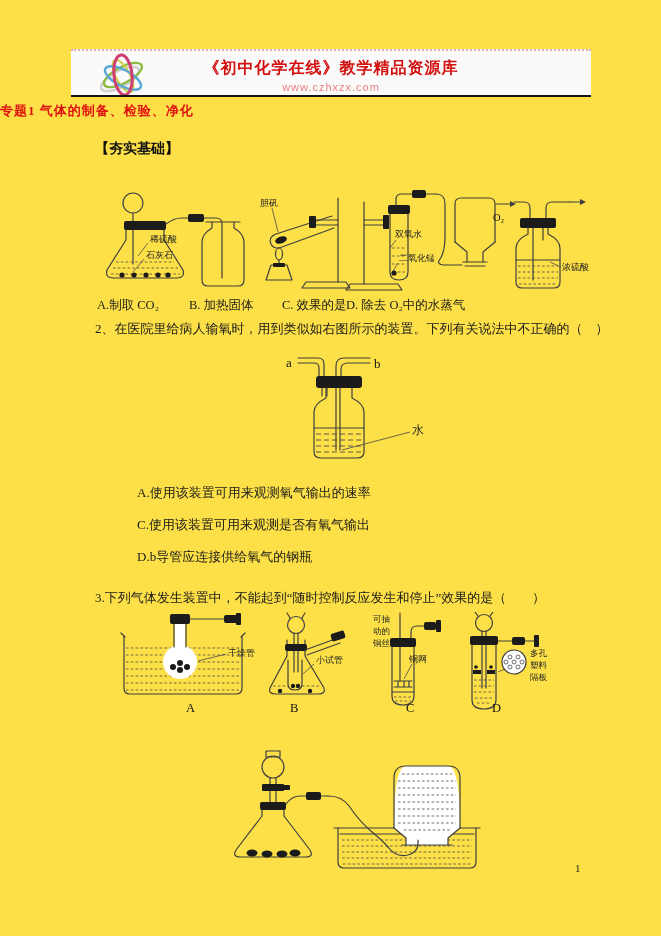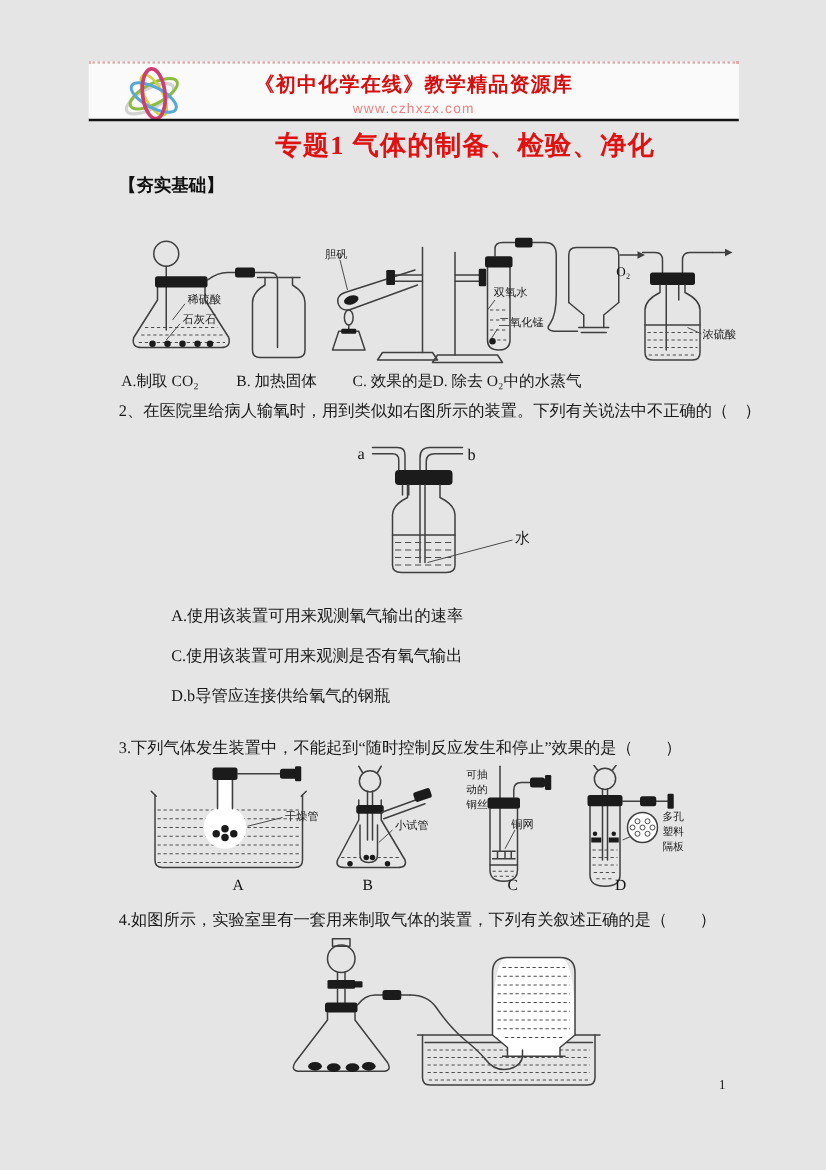--- a/index.html
+++ b/index.html
@@ -1,30 +1,30 @@
 <!DOCTYPE html>
 <html><head>
 <meta charset="utf-8">
 <style>
   * { margin:0; padding:0; box-sizing:border-box; }
   html,body { background:#ffffff; }
   body { font-family:"Liberation Sans", sans-serif; }
-  .page { position:relative; width:661px; height:936px; background:#e5e5e5; overflow:hidden; }
+  .page { position:relative; width:661px; height:936px; background:#fde047; overflow:hidden; }
 
   .header-band { position:absolute; left:71px; top:49px; width:520px; height:47px;
                  background:#fbfafa; border-top:2px dotted #e3abab; }
   .logo-wrap { position:absolute; left:16px; top:2px; width:70px; height:44px; }
   .header-center { position:absolute; left:0; top:0; width:100%; text-align:center; }
   .site-title { margin-top:7px; font-size:16px; font-weight:bold; color:#d30f0f;
                 font-family:"Liberation Serif", serif; letter-spacing:1px; }
   .site-url { font-size:11px; color:#ec7f7f; margin-top:2px; letter-spacing:1px; }
   .header-rule { position:absolute; left:71px; top:95px; width:520px; border-top:2px solid #141414; }
 
-  .doc-title { position:absolute; left:0; top:102px; width:524px; text-align:right;
-               font-size:21px; font-weight:bold; color:#e01111;
+  .doc-title { position:absolute; left:0; top:102px; width:524px; text-align:left;
+               font-size:13px; font-weight:bold; color:#e01111;
                font-family:"Liberation Serif", serif; letter-spacing:1px; }
 
   .section-heading { position:absolute; left:95px; top:140px; font-size:14px; font-weight:bold;
                      color:#111; font-family:"Liberation Serif", serif; }
 
   .q-text { position:absolute; left:95px; font-size:13px; color:#1a1a1a;
             font-family:"Liberation Serif", serif; white-space:nowrap; }
   .opt { position:absolute; font-size:12.5px; color:#1a1a1a; font-family:"Liberation Serif", serif;
          white-space:nowrap; }
   .q2-options { position:absolute; left:97px; top:482px; font-size:13px; color:#1a1a1a;
@@ -305,21 +305,20 @@
           <circle class="thn" cx="400" cy="55" r="2"></circle>
         <circle class="thn" cx="408" cy="55" r="2"></circle>
         <text class="albl8" x="420" y="44">多孔</text>
         <text class="albl8" x="420" y="56">塑料</text>
         <text class="albl8" x="420" y="68">隔板</text>
         <text class="ltr" x="382" y="100">D</text>
       </g>
     </svg>
   </div>
 
-  <div class="q-text" style="top:727px">4.如图所示，实验室里有一套用来制取气体的装置，下列有关叙述正确的是（　　）</div>
 
   <div class="fig" style="left:222px; top:750px;">
     <svg width="265" height="124" viewBox="0 0 265 124">
       <g>
         <rect class="ln" x="44" y="1" width="14" height="6"></rect>
         <circle class="ln" cx="51" cy="17" r="11"></circle>
         <line class="ln" x1="48" y1="28" x2="48" y2="34"></line>
         <line class="ln" x1="54" y1="28" x2="54" y2="34"></line>
         <rect class="blk" x="40" y="34" width="22" height="7" rx="1"></rect>
         <rect class="blk" x="61" y="35" width="7" height="5" rx="1"></rect>

